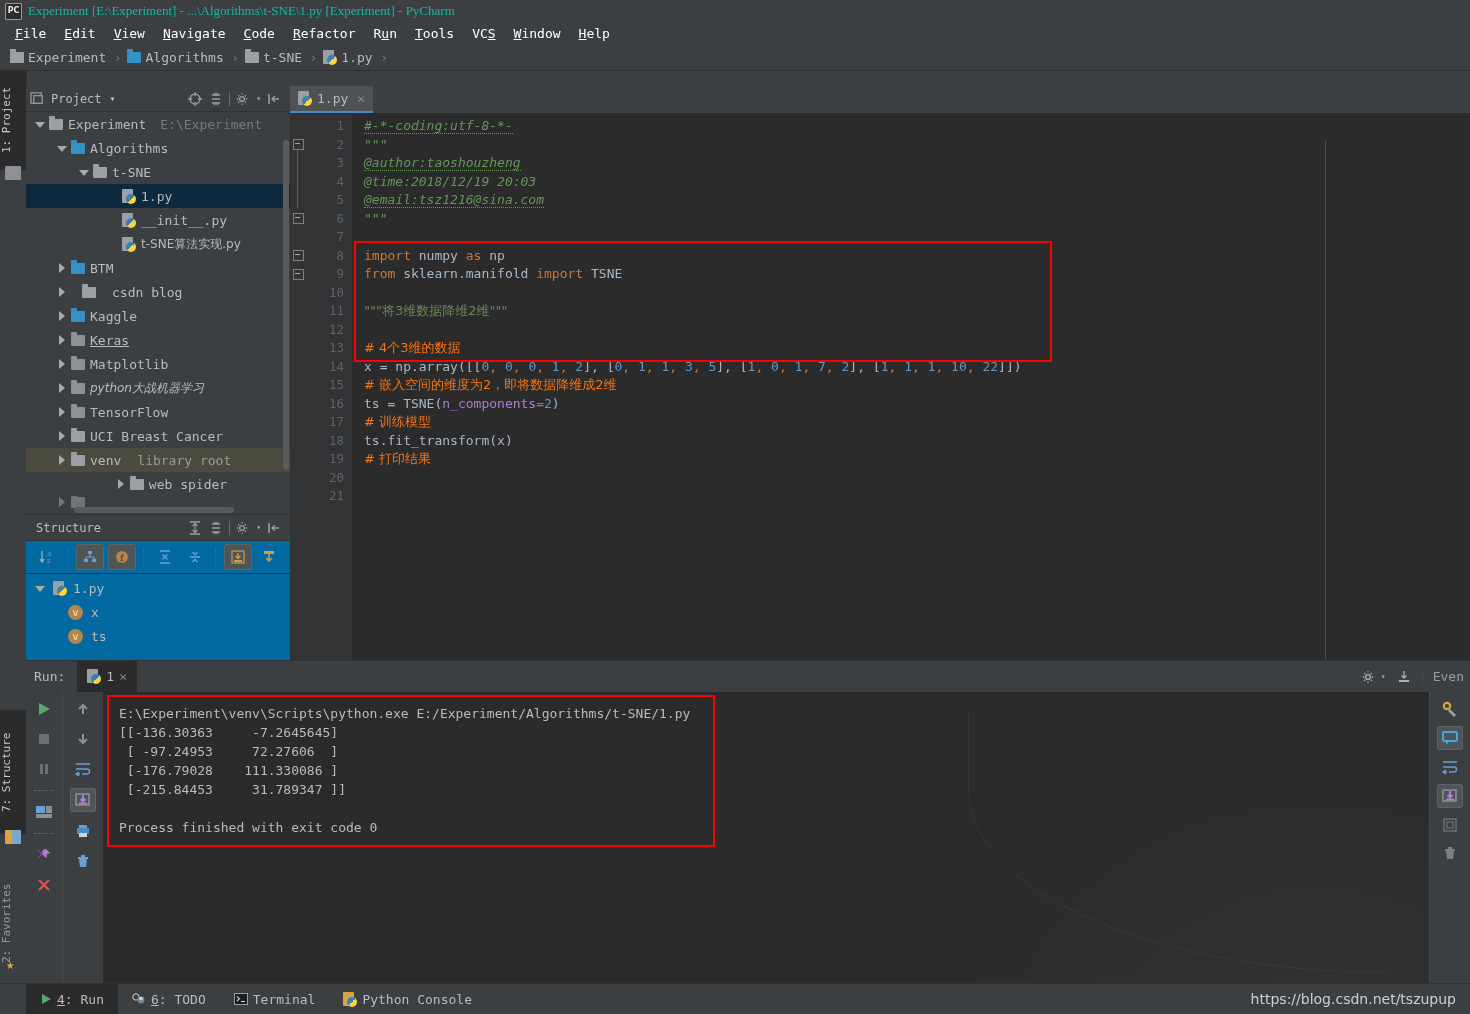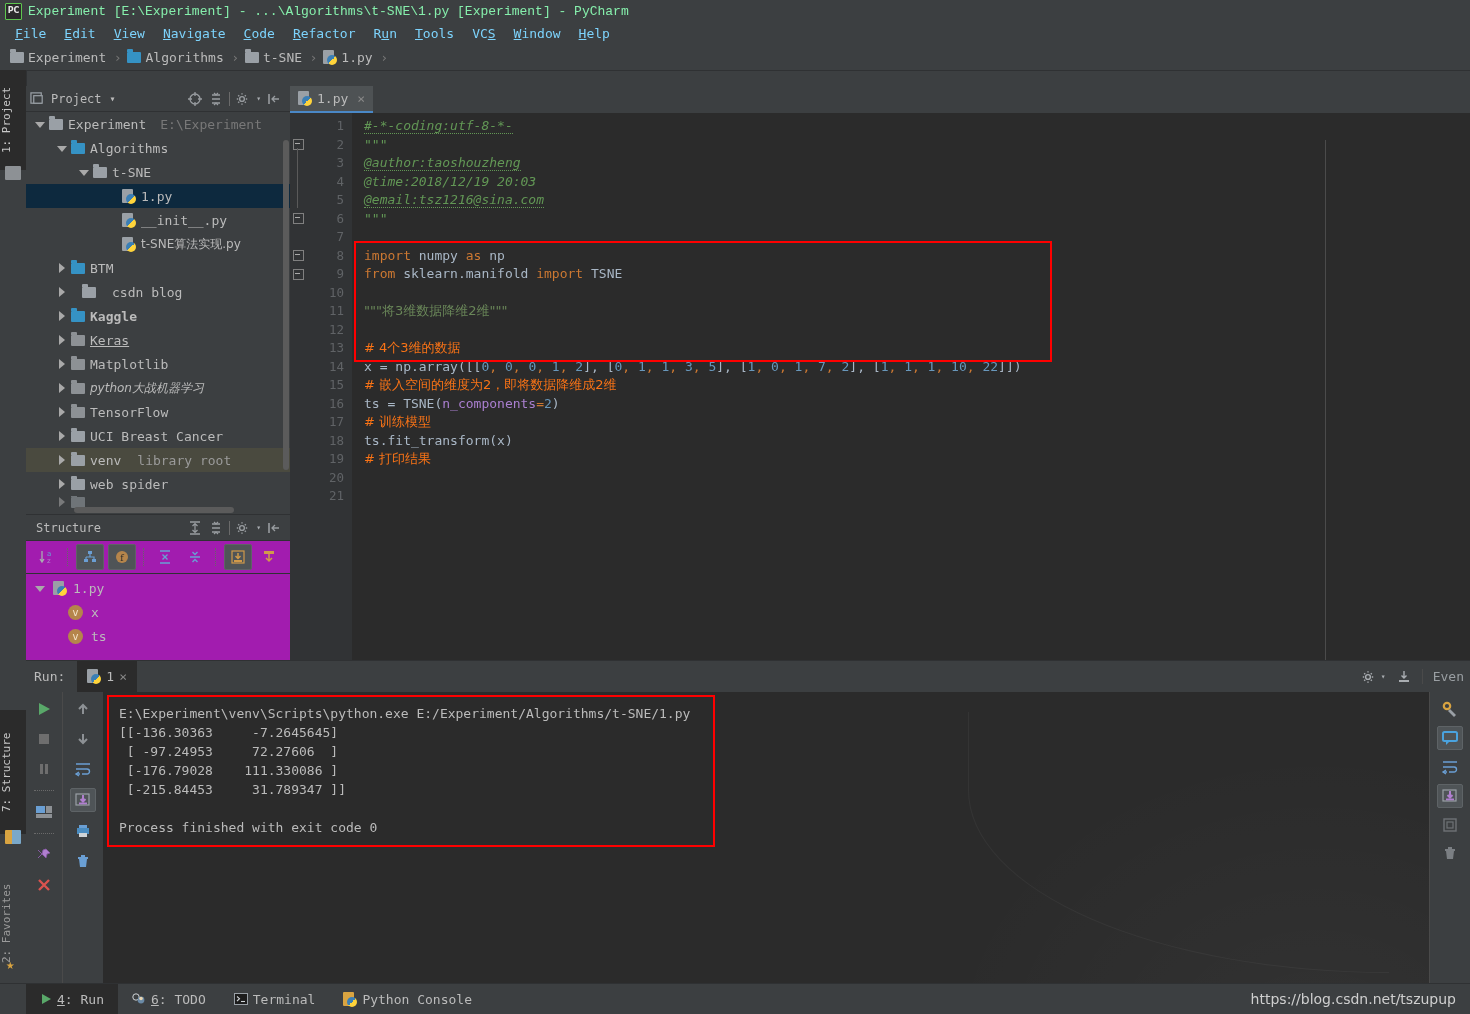--- a/index.html
+++ b/index.html
@@ -24,33 +24,33 @@
     border-bottom: 1px solid #323232;
   }
   .pc-logo {
     width: 15px; height: 15px; margin-left: 5px; margin-right: 6px;
     background: #2b2b2b; border: 1px solid #5ec64f;
     color: #e8e8e8; font-size: 8px; line-height: 14px; text-align: center;
     font-family: "DejaVu Sans", sans-serif; font-weight: bold;
     border-radius: 1px;
   }
   .titletext {
-    color: #86efac; font-size: 13px;
-    font-family: Liberation Mono, monospace;
+    color: #14b8a6; font-size: 13px;
+    font-family: Liberation Serif, serif;
     white-space: nowrap;
   }
 
   
   .menubar {
     position: absolute; left: 0; top: 22px; width: 1470px; height: 22px;
     background: #3c3f41;
     display: flex; align-items: center; padding-left: 6px;
   }
   .menu-item {
-    color: #7dd3fc; font-size: 13px;
+    color: #ffffff; font-size: 13px;
     font-family: "DejaVu Sans Mono", monospace;
     padding: 0 9px; white-space: nowrap; cursor: default;
   }
   .menu-item .mn { text-decoration: underline; }
 
   
   .navbar {
     position: absolute; left: 0; top: 44px; width: 1470px; height: 26px;
     background: #3c3f41;
     display: flex; align-items: center; padding-left: 10px;
@@ -150,21 +150,21 @@
     background: #5b5b5b; border-radius: 3px;
   }
   .scrollh {
     position: absolute; left: 48px; bottom: 1px; height: 6px; width: 160px;
     background: #5b5b5b; border-radius: 3px;
   }
 
   
   .structure-panel {
     position: absolute; left: 26px; top: 514px; width: 264px; height: 146px;
-    background: #a21caf; border-right: 1px solid #2f3133;
+    background: #0369a1; border-right: 1px solid #2f3133;
     border-top: 1px solid #2f3133;
   }
   .struct-toolbar {
     height: 32px; display: flex; align-items: center; gap: 4px;
     padding-left: 8px; border-bottom: 1px solid #2f3133;
   }
   .sbtn {
     width: 26px; height: 24px; display: flex; align-items: center; justify-content: center;
     border-radius: 2px;
   }
@@ -467,21 +467,21 @@
       <div class="trow" style="padding-left:30px;">
         <span class="arrow right"></span>
         <span class="ficon blue"></span>
         <span class="tlabel">BTM</span>
       </div>
       <div class="trow" style="padding-left:30px;gap:11px;">
         <span class="arrow right"></span>
         <span class="ficon gray"></span>
         <span class="tlabel">csdn blog</span>
       </div>
-      <div class="trow" style="padding-left:30px;font-weight:bold;">
+      <div class="trow" style="padding-left:30px;">
         <span class="arrow right"></span>
         <span class="ficon blue"></span>
         <span class="tlabel">Kaggle</span>
       </div>
       <div class="trow" style="padding-left:30px;text-decoration:underline;">
         <span class="arrow right"></span>
         <span class="ficon gray" style="background:#8d9195;"></span>
         <span class="tlabel">Keras</span>
       </div>
       <div class="trow" style="padding-left:30px;">
@@ -503,21 +503,21 @@
         <span class="arrow right"></span>
         <span class="ficon gray"></span>
         <span class="tlabel">UCI Breast Cancer</span>
       </div>
       <div class="trow hl" style="padding-left:30px;">
         <span class="arrow right"></span>
         <span class="ficon gray"></span>
         <span class="tlabel">venv</span>
         <span class="tnote">library root</span>
       </div>
-      <div class="trow" style="padding-left:30px;">
+      <div class="trow" style="padding-left:30px;justify-content:center;">
         <span class="arrow right"></span>
         <span class="ficon gray"></span>
         <span class="tlabel">web spider</span>
       </div>
       <div class="trow" style="padding-left:30px;opacity:.55;height:12px;overflow:hidden;">
         <span class="arrow right"></span>
         <span class="ficon gray"></span>
         <span class="tlabel" style="font-family:'DejaVu Sans',sans-serif;font-size:12px;"></span>
       </div>
       <div class="scrollv"></div>

